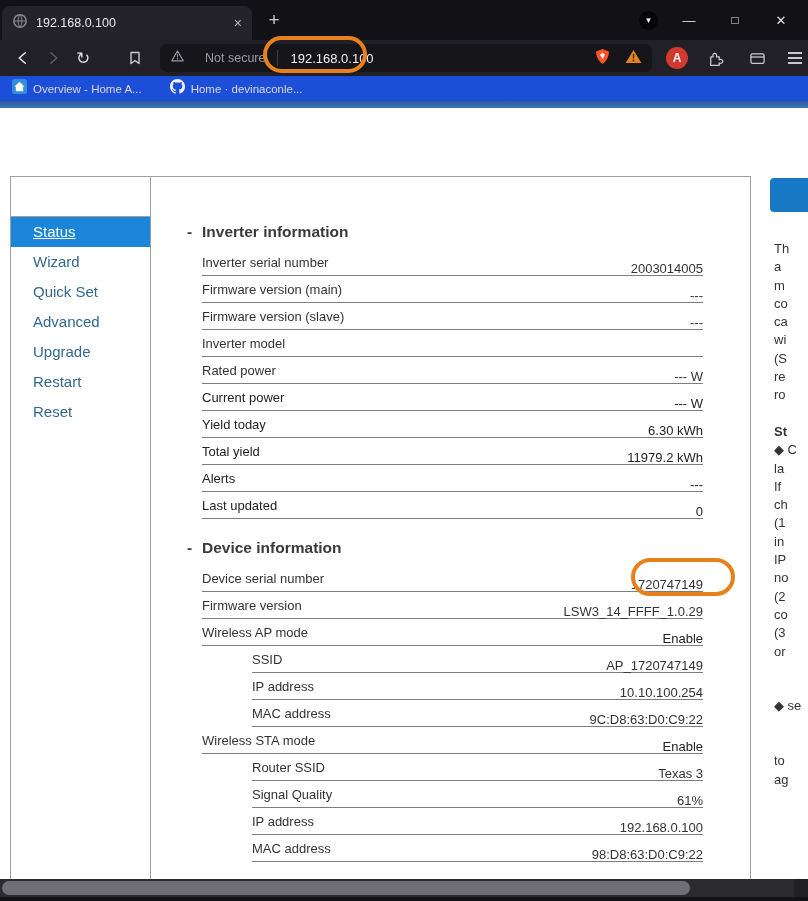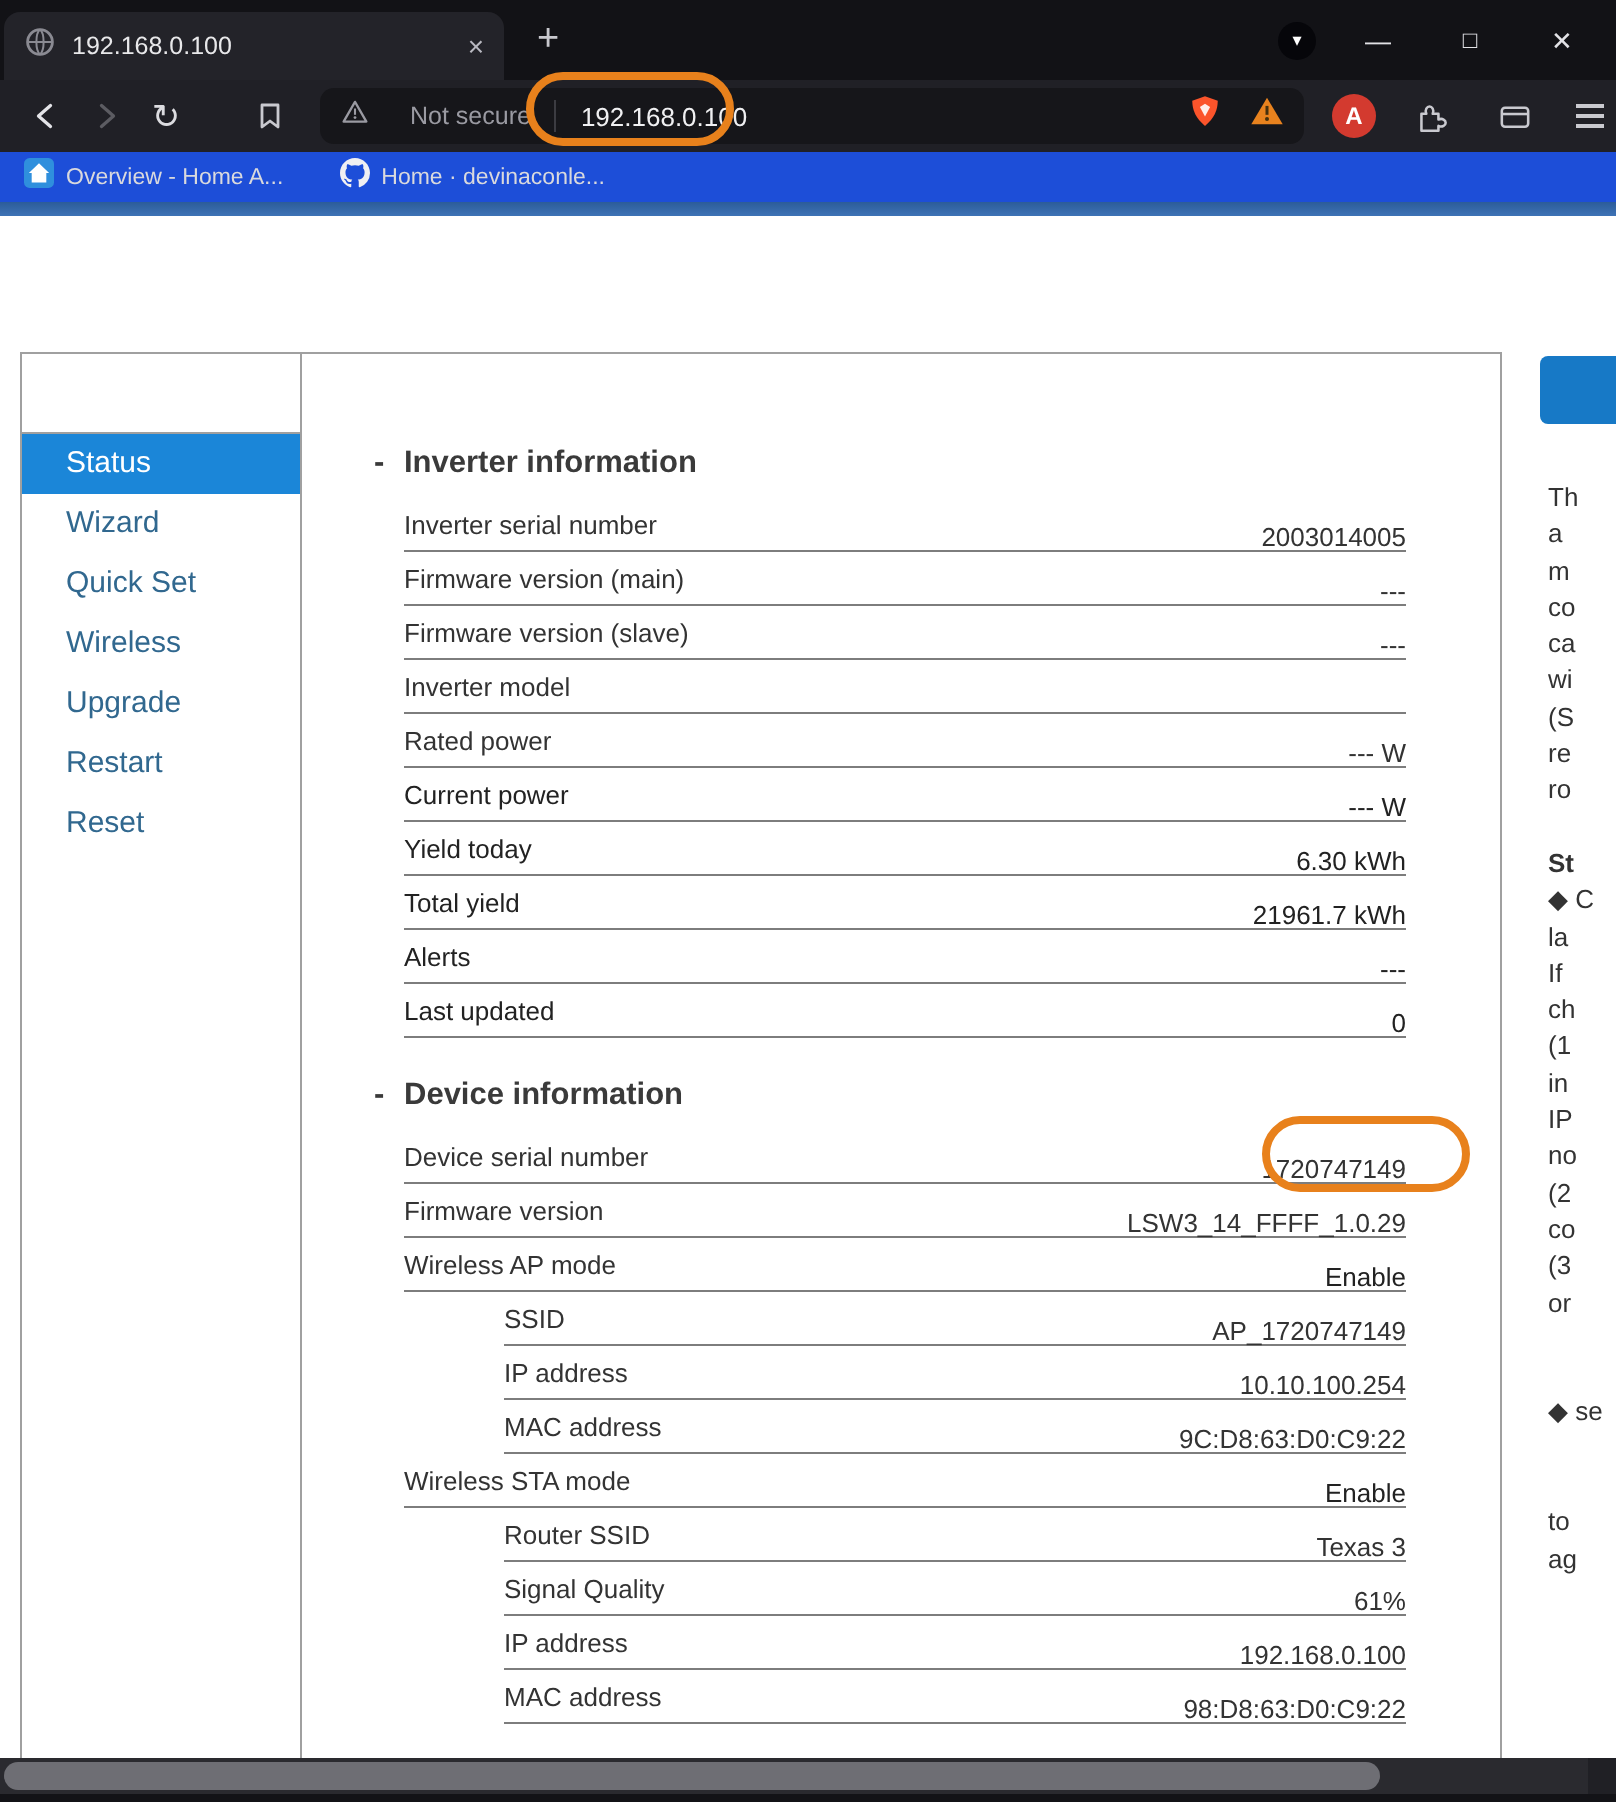--- a/index.html
+++ b/index.html
@@ -45,21 +45,21 @@
   .bookmark-label { color:#d9d9dd; font-size:11.5px; white-space:nowrap; }
 
   
   .page-topstrip { position:absolute; left:0; top:101px; width:808px; height:7px;
                    background:linear-gradient(180deg,#2c5c9a,#3e73b6); }
   .content-panel { position:absolute; left:10px; top:176px; width:741px; height:900px;
                    border:1px solid #a0a0a0; background:#fff; }
   .sidebar { position:absolute; left:0; top:0; width:140px; height:100%; border-right:1px solid #a0a0a0; }
   .sidebar-spacer { height:40px; border-bottom:1px solid #a0a0a0; }
   .menu-item { height:30px; line-height:30px; padding-left:22px; font-size:15px; color:#31688f; cursor:pointer; }
-  .menu-item.selected { background:#1b86d8; color:#fff; }
+  .menu-item.selected { background:#1b86d8; color:#fff;text-decoration:underline; }
 
   .main { position:absolute; left:141px; top:0; width:600px; height:900px; padding-top:44px; }
   .section-heading { position:relative; margin:0 0 6px 50px; font-size:15.5px; font-weight:bold;
                      color:#3a3a3a; height:22px; line-height:22px; }
   .section-heading .bullet { position:absolute; left:-15px; }
   .section-gap { height:18px; }
   .partial-heading { margin-top:14px; }
   .info-row { position:relative; height:27px; display:flex; align-items:center; justify-content:space-between;
               border-bottom:1px solid #7d7d7d; margin-left:50px; width:501px; font-size:13px; color:#333; }
   .info-row.indent { margin-left:100px; width:451px; }
@@ -196,21 +196,21 @@
 
   <div class="page-topstrip"></div>
 
   <div class="content-panel">
     <div class="sidebar">
       <div class="sidebar-spacer"></div>
       <div>
           <div class="menu-item selected">Status</div>
           <div class="menu-item">Wizard</div>
           <div class="menu-item">Quick Set</div>
-          <div class="menu-item">Wireless</div>
+          <div class="menu-item">Advanced</div>
           <div class="menu-item">Upgrade</div>
           <div class="menu-item">Restart</div>
           <div class="menu-item">Reset</div>
         </div>
     </div>
     <div class="main">
       <div class="section-heading">
         <span class="bullet">-</span>
         <span>Inverter information</span>
       </div>
@@ -238,21 +238,21 @@
           <div class="info-row">
             <span class="row-label b">Current power</span>
             <span class="row-value b">--- W</span>
           </div>
           <div class="info-row">
             <span class="row-label b">Yield today</span>
             <span class="row-value b">6.30 kWh</span>
           </div>
           <div class="info-row">
             <span class="row-label b">Total yield</span>
-            <span class="row-value b">21961.7 kWh</span>
+            <span class="row-value b">11979.2 kWh</span>
           </div>
           <div class="info-row">
             <span class="row-label b">Alerts</span>
             <span class="row-value b">---</span>
           </div>
           <div class="info-row">
             <span class="row-label b">Last updated</span>
             <span class="row-value b">0</span>
           </div>
         </div>

